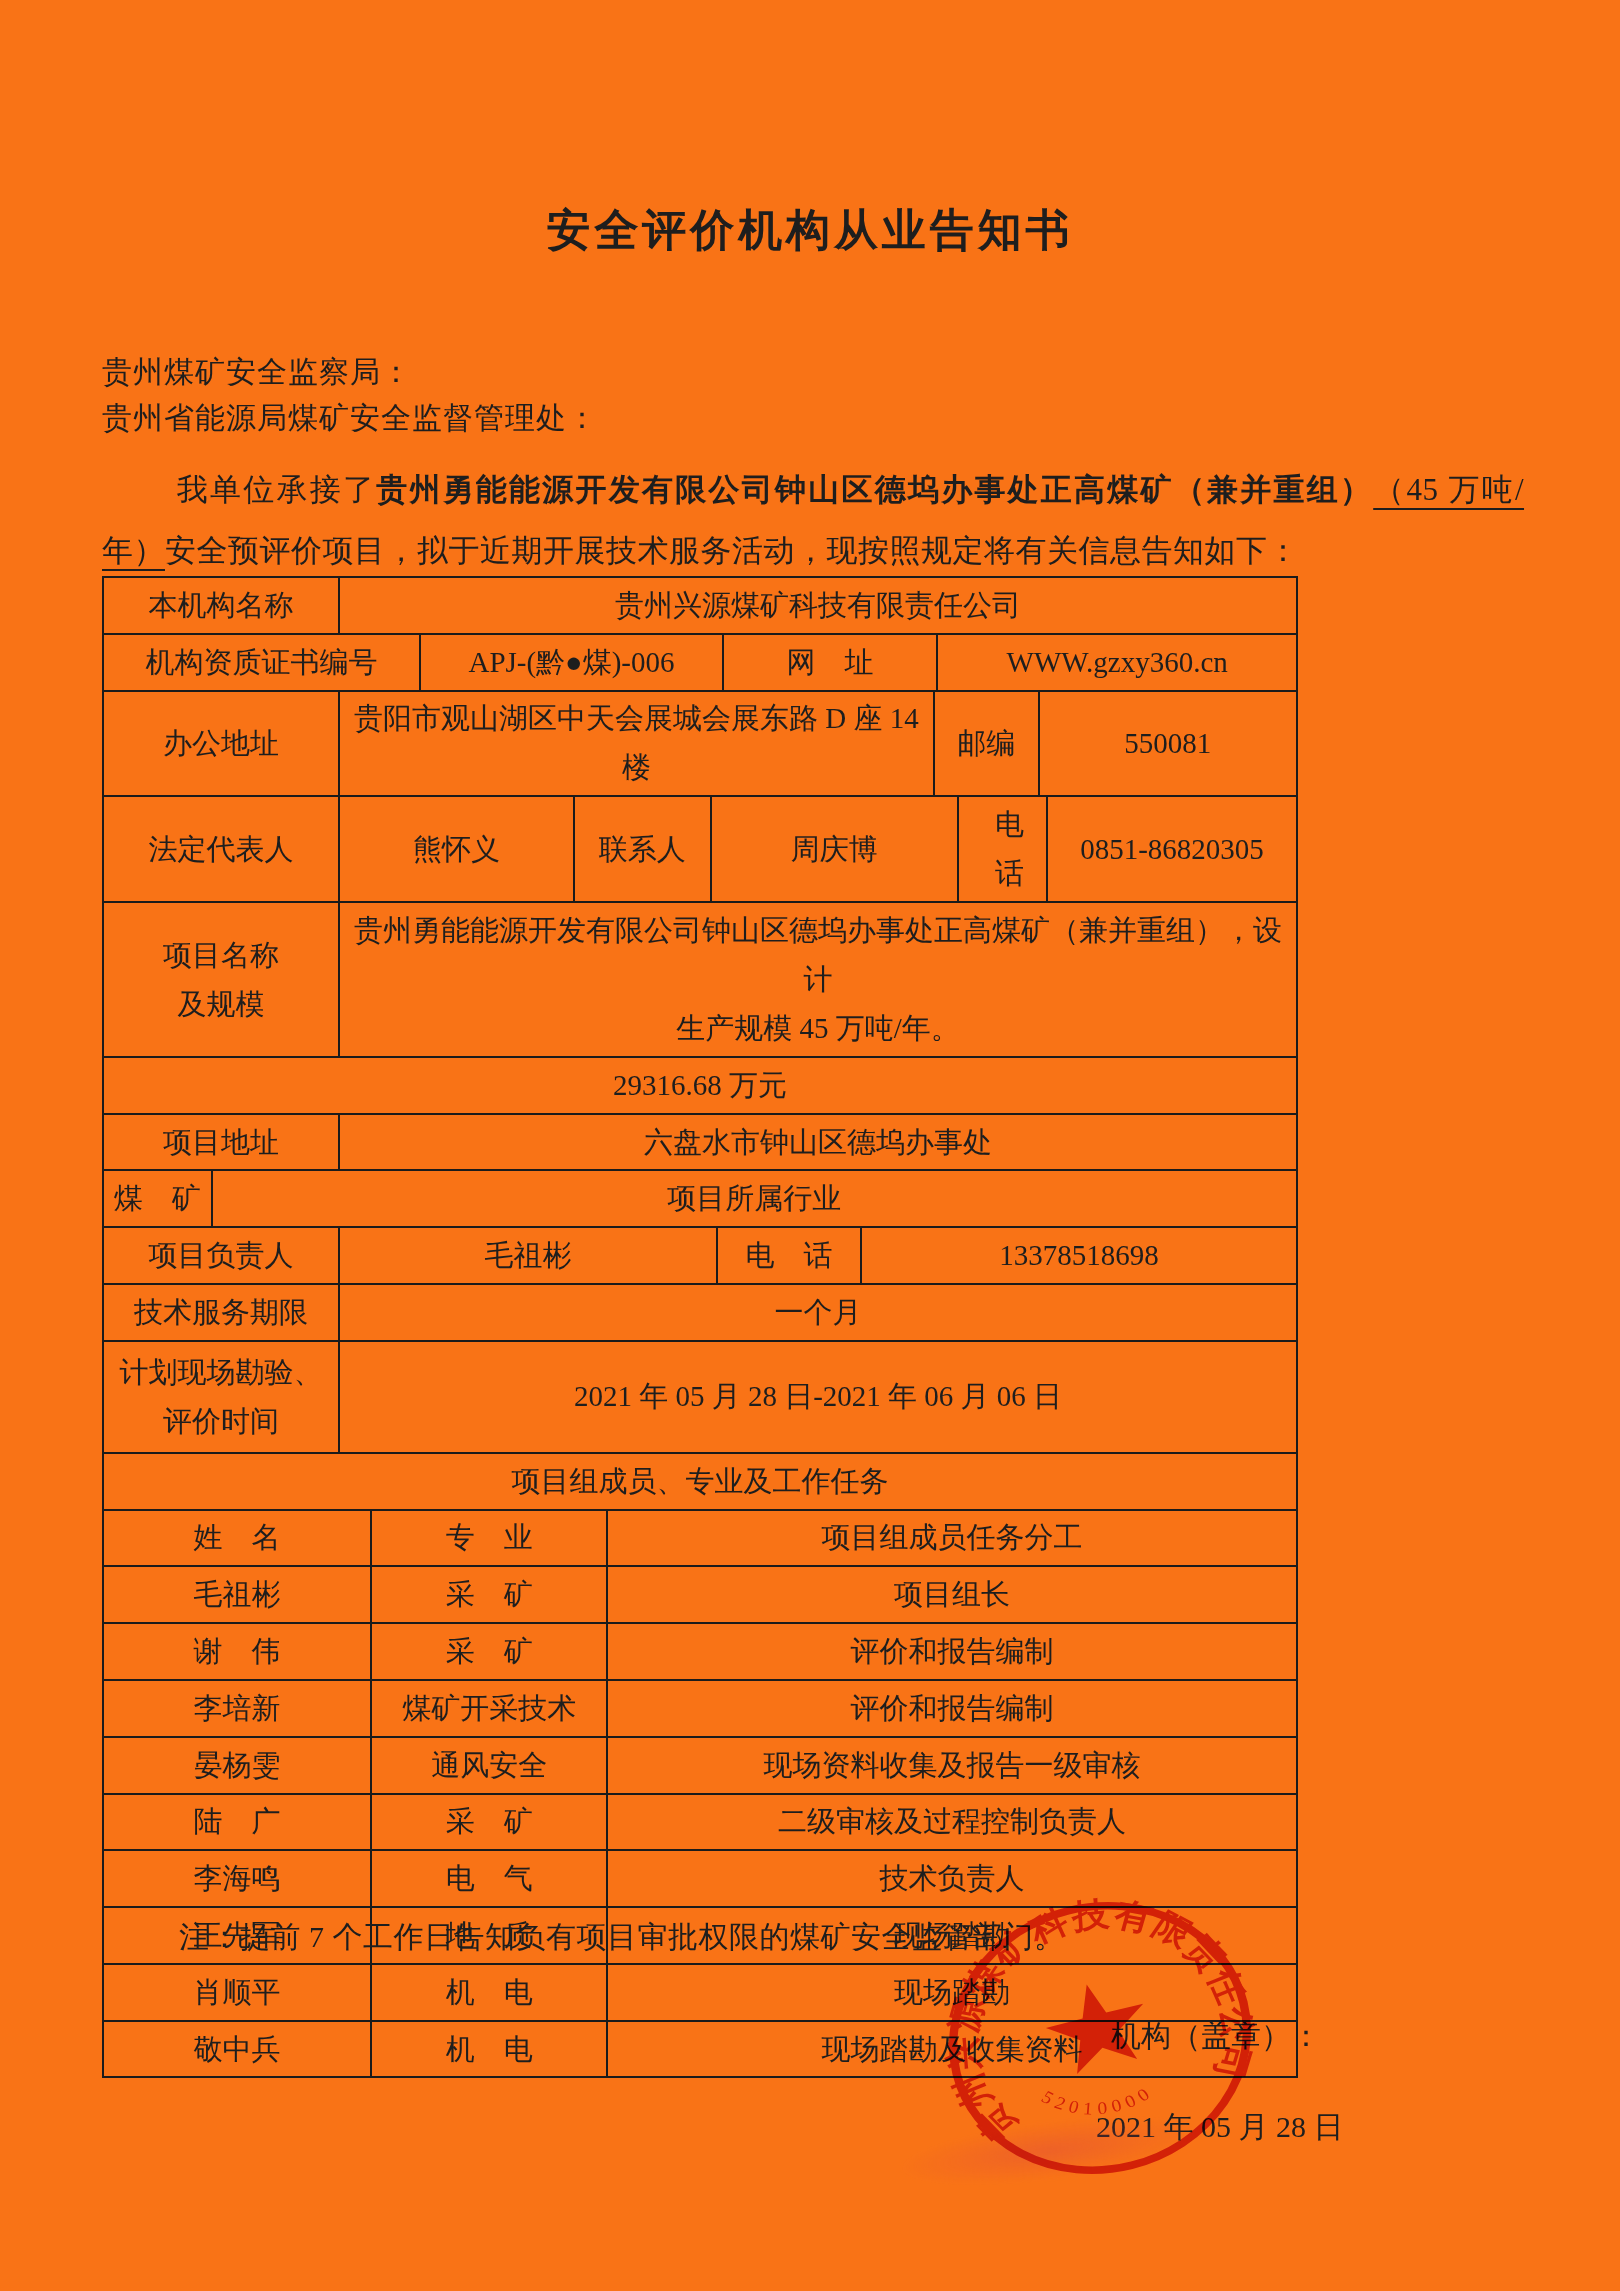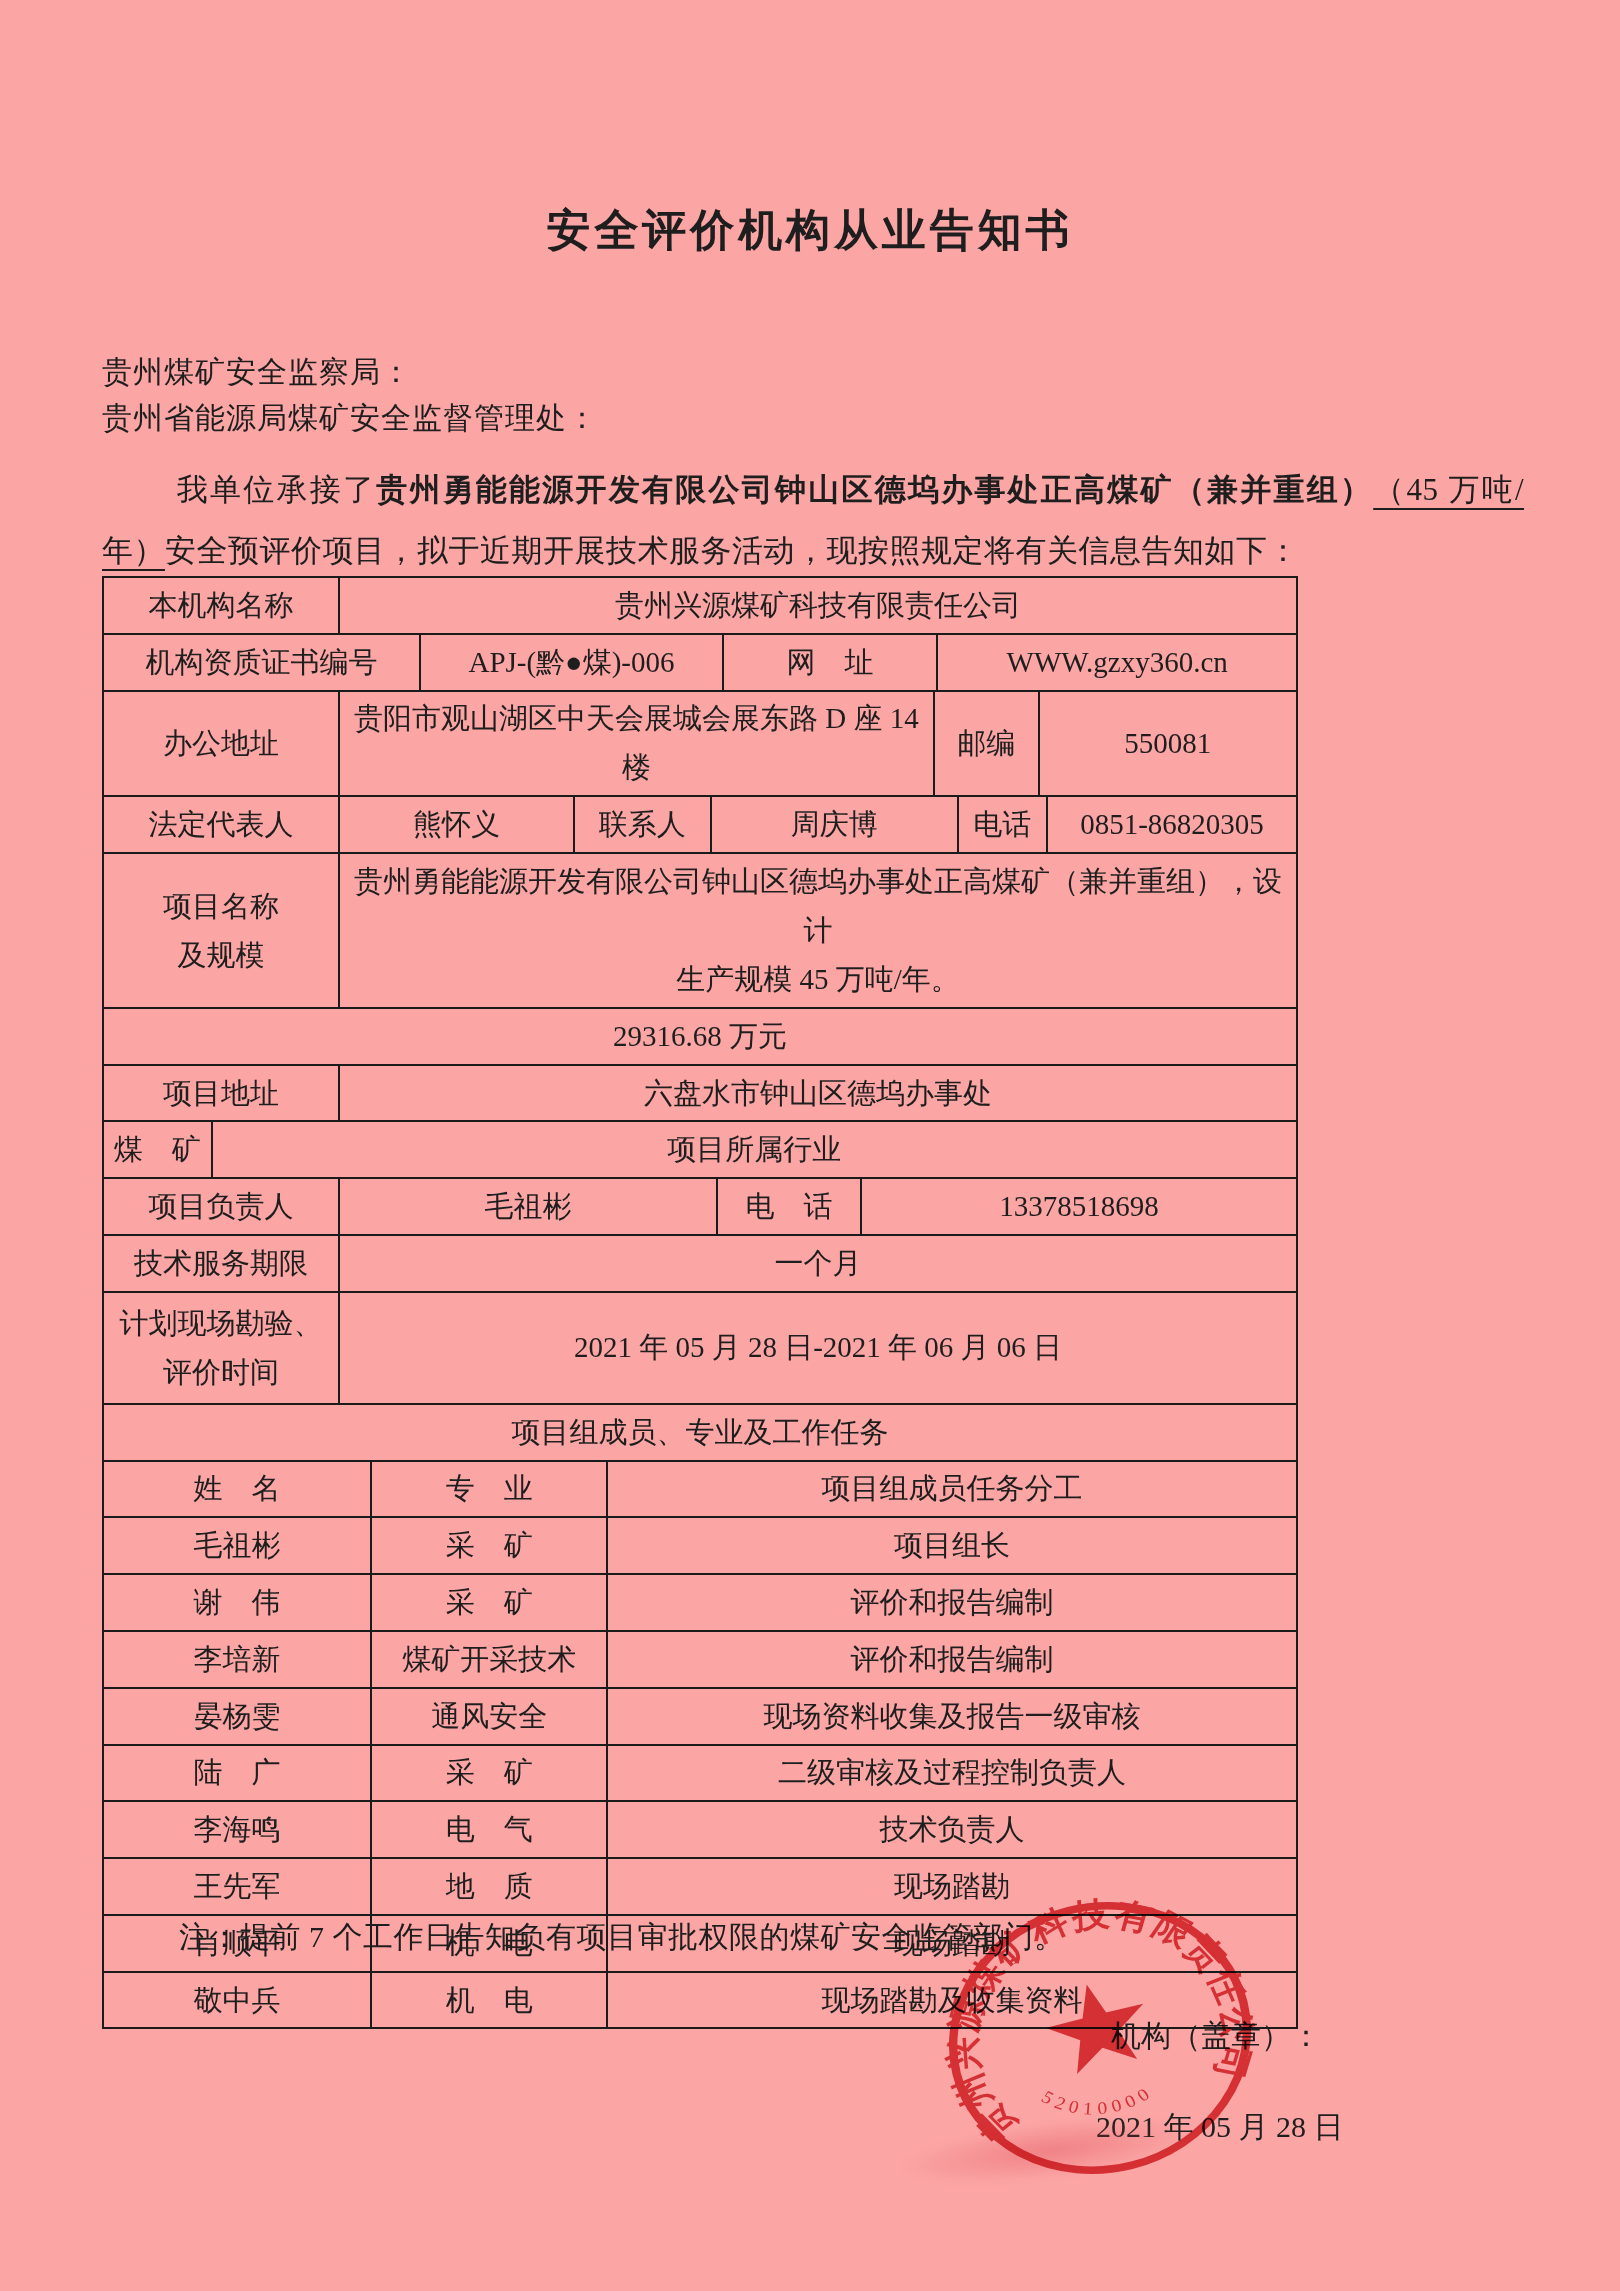--- a/index.html
+++ b/index.html
@@ -1,19 +1,19 @@
 <!DOCTYPE html>
 <html><head>
 <meta charset="utf-8">
 <style>
   html,body{margin:0;padding:0;background:#ffffff;}
   .page{
     position:relative;
     width:1620px;height:2292px;
-    background:#fca5a5;
+    background:#f97316;
     font-family:"Liberation Serif","DejaVu Serif",serif;
     color:#1e1e1e;
     overflow:hidden;
   }
   .title{
     position:absolute;top:201px;left:49px;width:1522px;
     text-align:center;font-size:44px;font-weight:bold;letter-spacing:3.9px;
   }
   .sal{position:absolute;left:102px;font-size:30px;letter-spacing:1px;}
   .sal1{top:352px;}
@@ -35,21 +35,21 @@
   .tr.tall{min-height:110px;}
   .tr:last-child{border-bottom:none;}
   .td{
     border-right:2px solid #1b1b1b;box-sizing:border-box;
     display:flex;flex-direction:column;justify-content:center;align-items:center;
     text-align:center;padding:2.9px 9.8px;line-height:49px;
   }
   .td:last-child{border-right:none;flex:1;}
   .w20{width:19.8%;}  .w266{width:26.6%;} .w254{width:25.4%;} .w180{width:18%;}
   .w499{width:49.9%;} .w088{width:8.8%;}  .w197{width:19.7%;} .w115{width:11.5%;}
-  .w207{width:20.7%;} .w075{width:7.5%;}  .w317{width:31.7%;} .w121{width:12.1%;}
+  .w207{width:20.7%;} .w075{width:7.5%;padding-left:24px;}  .w317{width:31.7%;} .w121{width:12.1%;}
   .w225{width:22.5%;} .w198{width:19.8%;}
   .note{position:absolute;top:1917px;left:179px;font-size:30px;letter-spacing:0.5px;}
   .sign-label{position:absolute;top:2016px;left:1111px;font-size:30px;}
   .sign-date{position:absolute;top:2107px;left:1096px;font-size:30px;}
   .stamp{
     position:absolute;left:940px;top:1896px;width:320px;height:284px;
     transform:rotate(-14deg);
     opacity:.92;mix-blend-mode:multiply;
   }
   .smudge{

